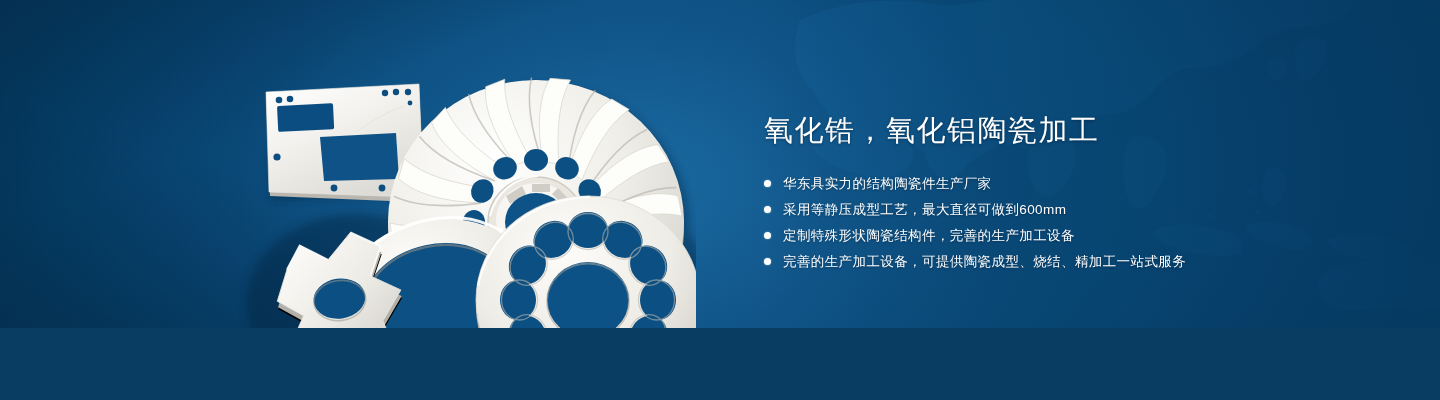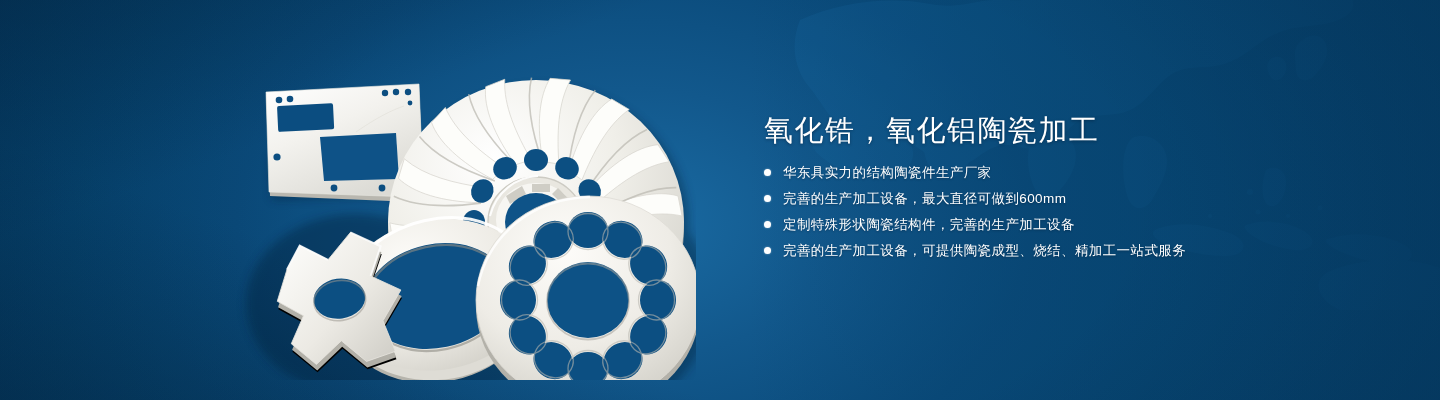--- a/index.html
+++ b/index.html
@@ -5,21 +5,21 @@
   * { margin:0; padding:0; box-sizing:border-box; }
   html,body { background:#0a3d62; }
   body {
     font-family:"Liberation Sans","DejaVu Sans",sans-serif;
     -webkit-font-smoothing:antialiased;
   }
 
   .banner{
     position:relative;
     width:1440px;
-    height:400px;
+    height:328px;
     overflow:hidden;
     background:#be185d;
   }
 
   
   .bg-base{
     position:absolute; inset:0;
     background:
       radial-gradient(ellipse 760px 520px at 44% 56%, #1a6ba3 0%, #12588c 26%, #0a4a7a 52%, #064571 74%, #053d66 100%);
   }
@@ -65,21 +65,21 @@
   .headline{
     color:#ffffff;
     font-size:29px;
     line-height:40px;
     letter-spacing:1.5px;
     font-weight:400;
     text-shadow:0 1px 3px rgba(0,20,40,0.45);
     white-space:nowrap;
   }
   .bullets{
-    margin-top:12px;
+    margin-top:23px;
     list-style:none;
   }
   .bullet{
     display:flex;
     align-items:center;
     height:21px;
     margin-bottom:5px;
   }
   .dot{
     width:7px; height:7px;
@@ -512,21 +512,21 @@
   <div class="copy">
     <div class="headline">氧化锆，氧化铝陶瓷加工</div>
 
     <ul class="bullets">
       <li class="bullet">
         <span class="dot"></span>
         <span class="bullet-text">华东具实力的结构陶瓷件生产厂家</span>
       </li>
       <li class="bullet">
         <span class="dot"></span>
-        <span class="bullet-text">完善的生产加工设备，最大直径可做到600mm</span>
+        <span class="bullet-text">采用等静压成型工艺，最大直径可做到600mm</span>
       </li>
       <li class="bullet">
         <span class="dot"></span>
         <span class="bullet-text">定制特殊形状陶瓷结构件，完善的生产加工设备</span>
       </li>
       <li class="bullet">
         <span class="dot"></span>
         <span class="bullet-text">完善的生产加工设备，可提供陶瓷成型、烧结、精加工一站式服务</span>
       </li>
     </ul>

